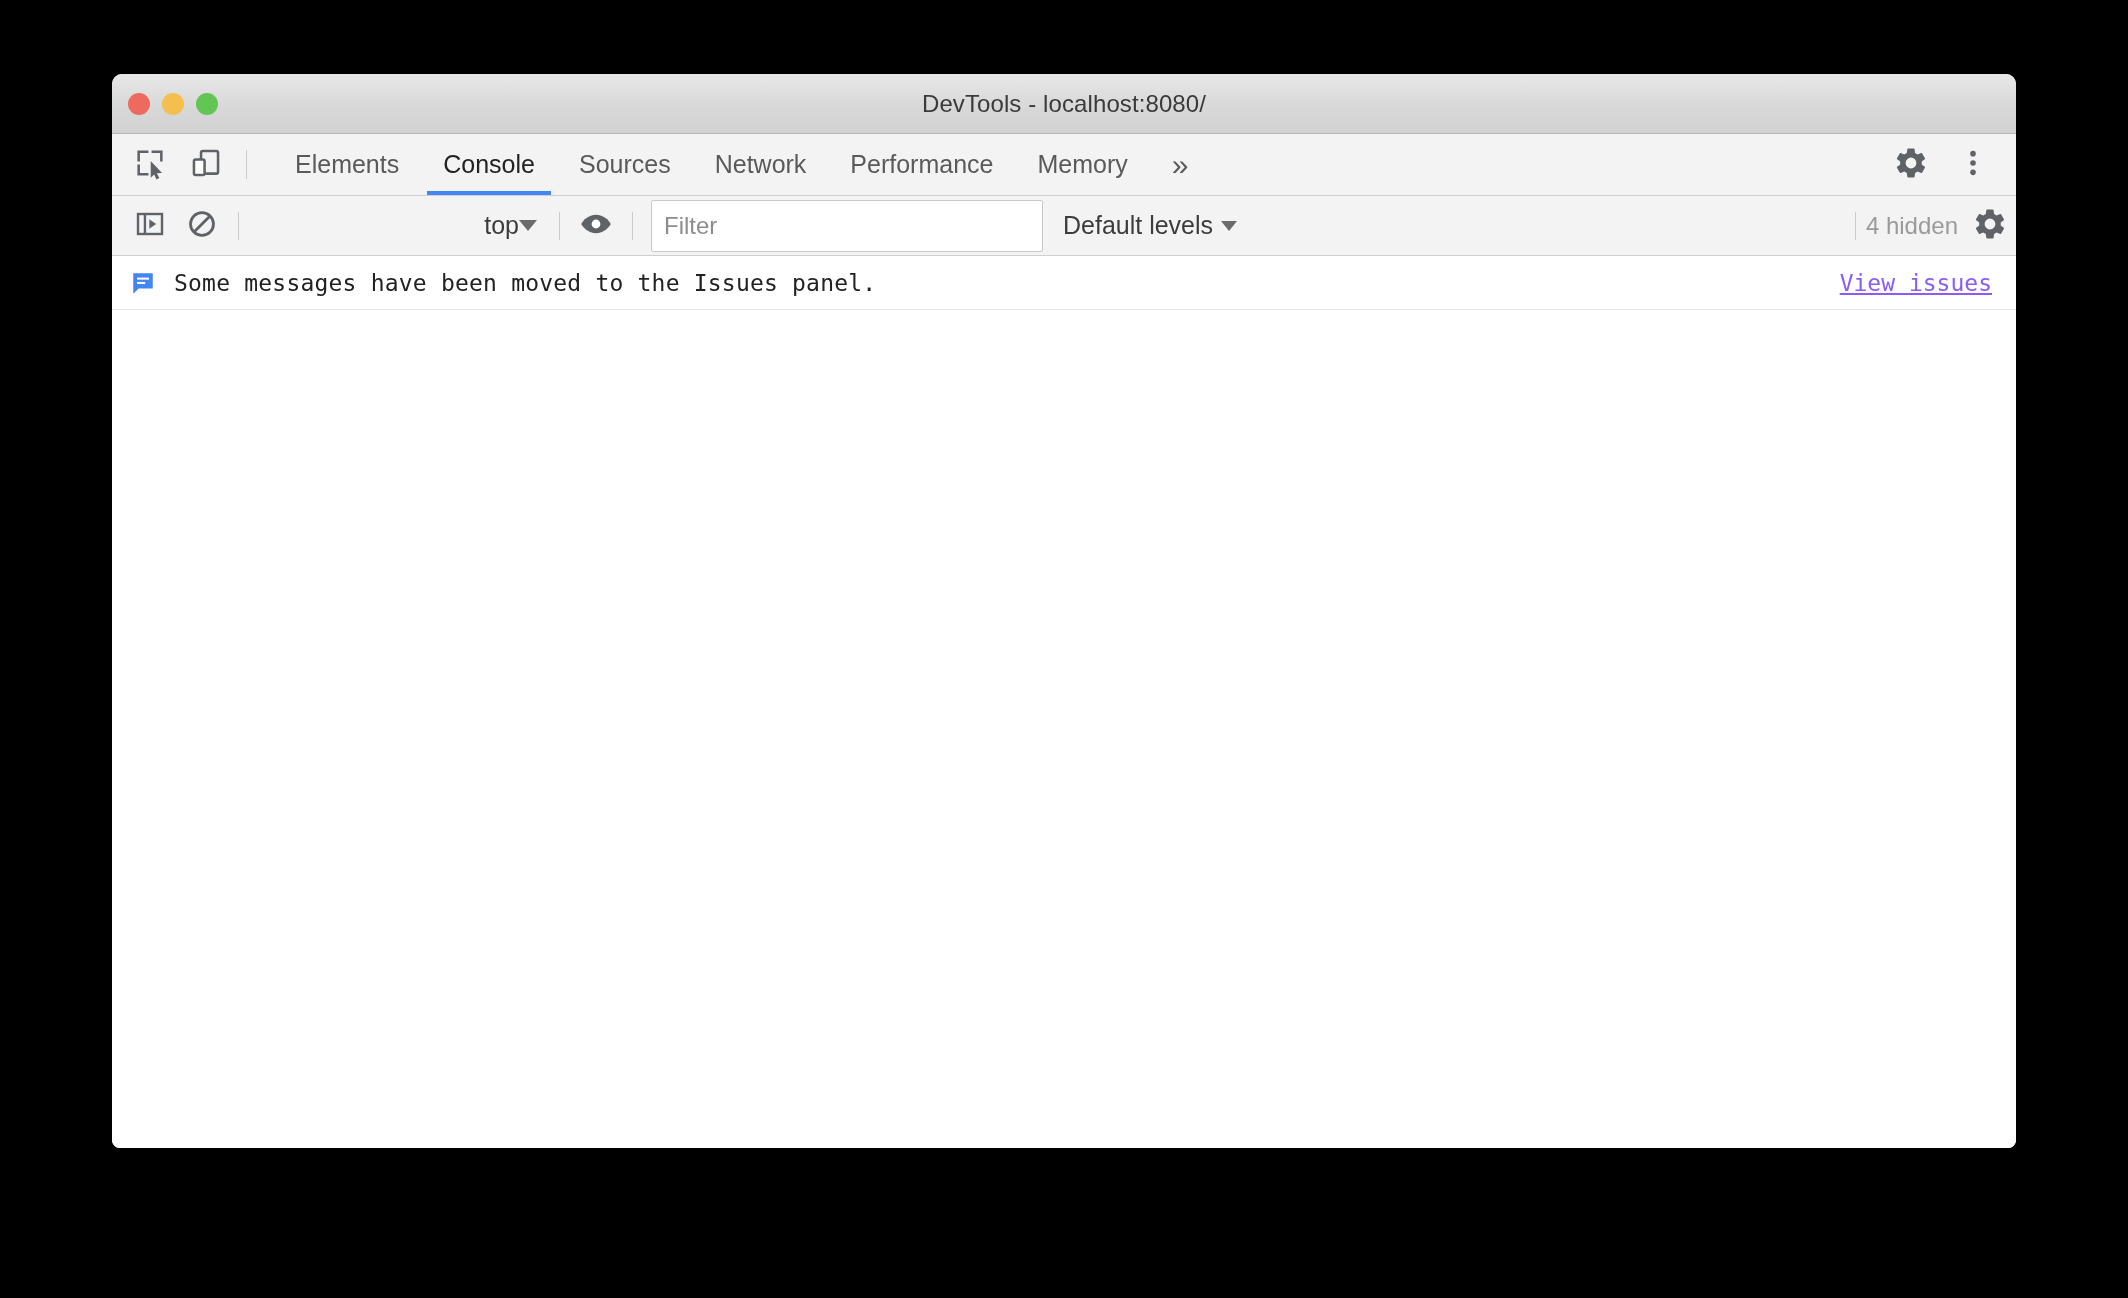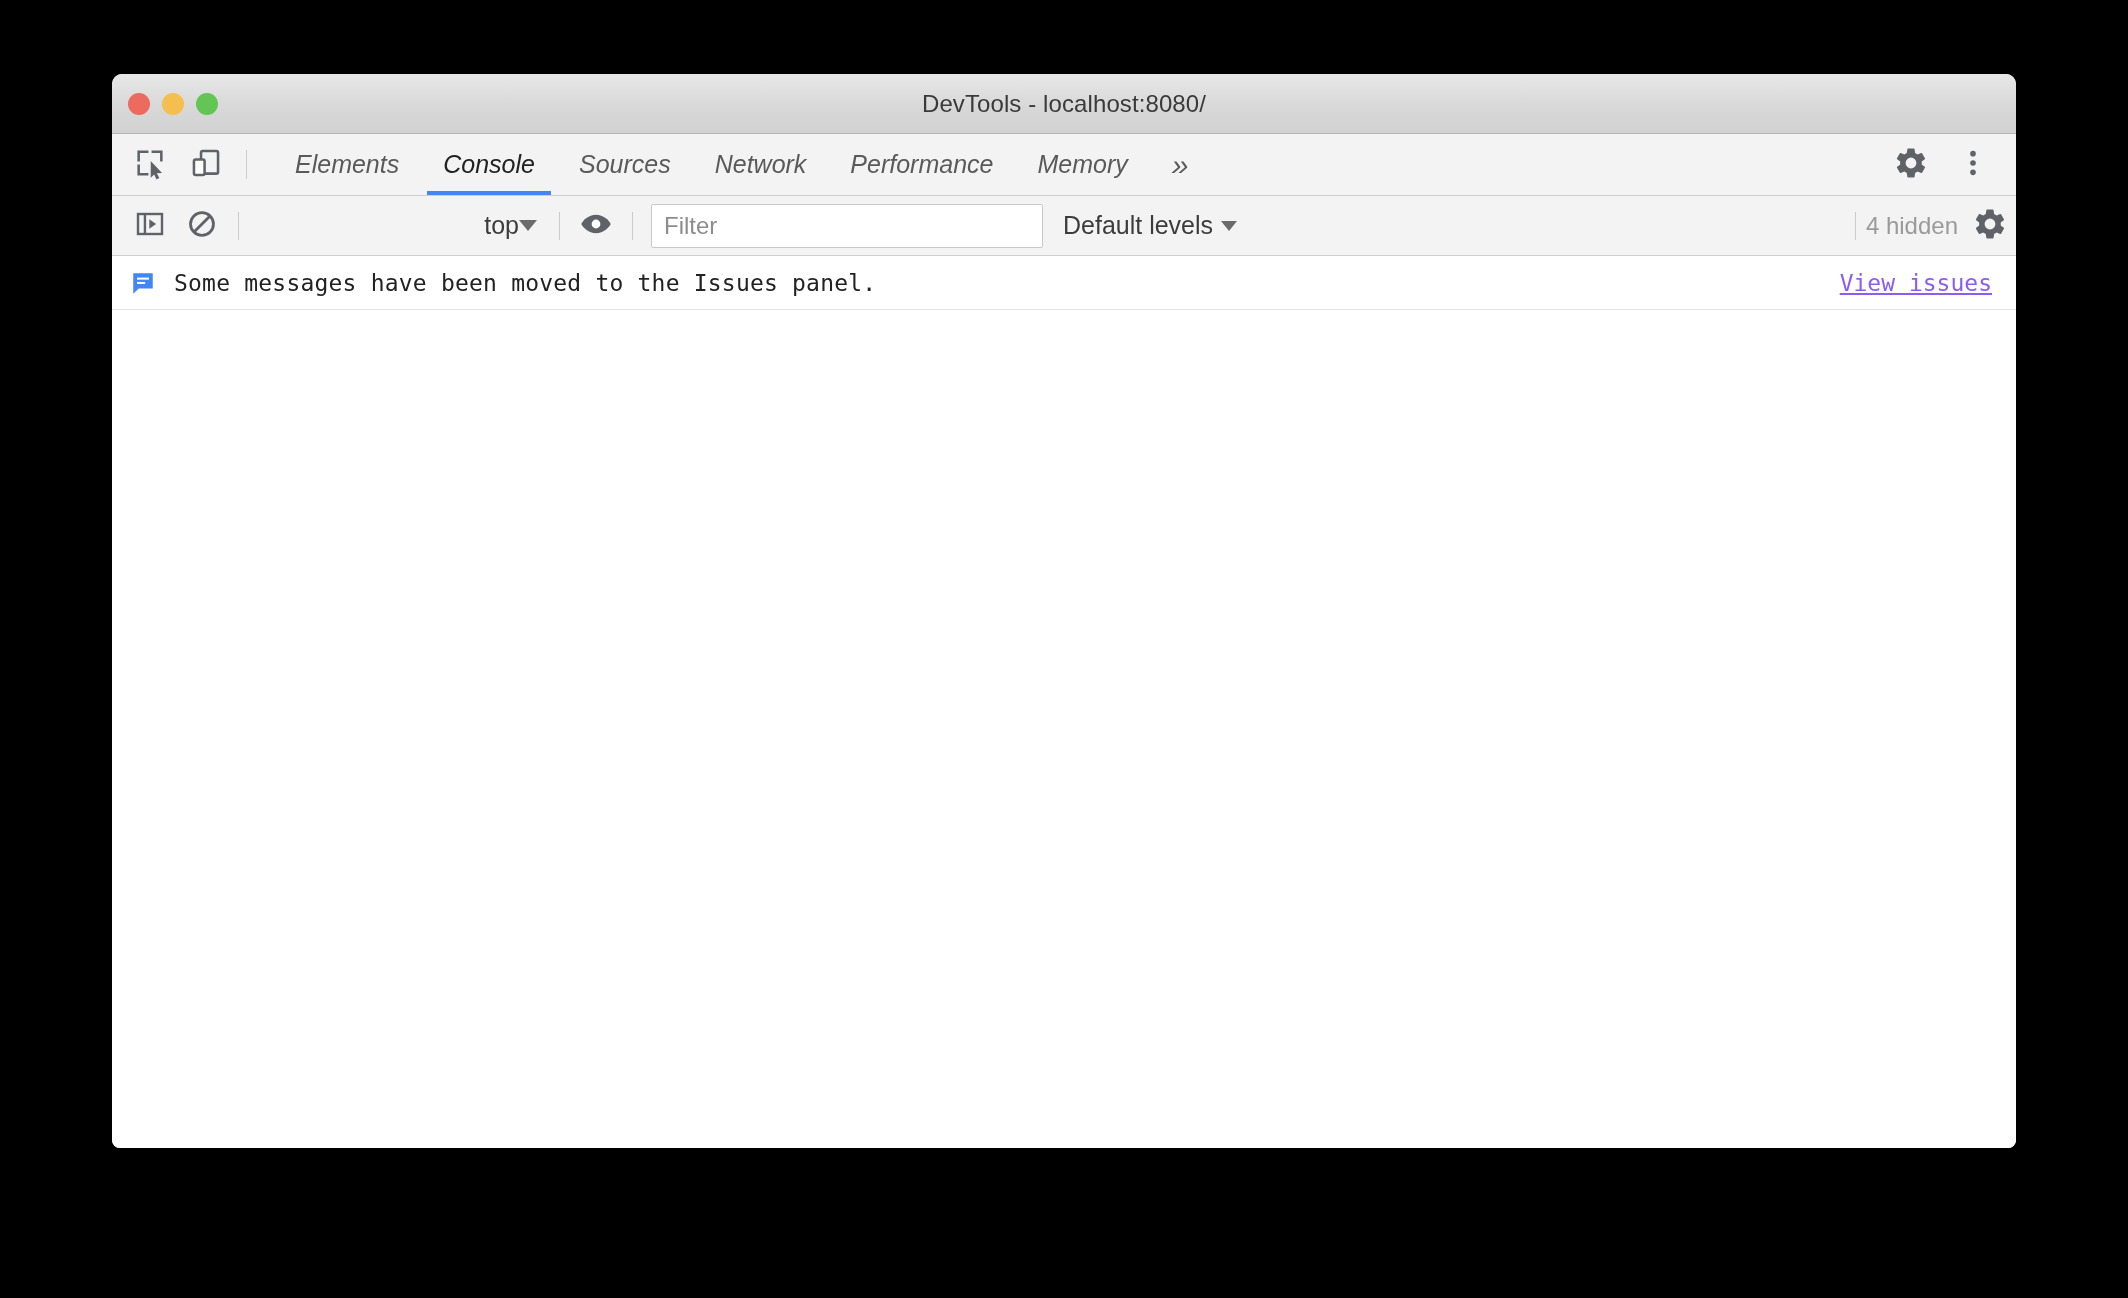--- a/index.html
+++ b/index.html
@@ -61,21 +61,20 @@
   }
 
   
   .tabbar {
     height: 62px;
     background: #f3f3f3;
     border-bottom: 1px solid #cfcfcf;
     display: flex;
     align-items: stretch;
     padding-left: 10px;
-    font-style: italic;
   }
   .tb-icon-btn {
     width: 56px;
     display: flex;
     align-items: center;
     justify-content: center;
     cursor: pointer;
   }
   .tb-sep {
     width: 1px;
@@ -158,21 +157,21 @@
     cursor: pointer;
   }
   .caret-down {
     width: 0; height: 0;
     border-left: 9px solid transparent;
     border-right: 9px solid transparent;
     border-top: 11px solid #6b6b6b;
   }
   .filter-input {
     width: 392px;
-    height: 44px;
+    height: 52px;
     border: 1px solid #c8c8c8;
     background: #ffffff;
     border-radius: 2px;
     padding: 0 12px;
     font-size: 24px;
     color: #333333;
     font-family: "Liberation Sans", sans-serif;
     outline: none;
     margin-left: 8px;
   }

